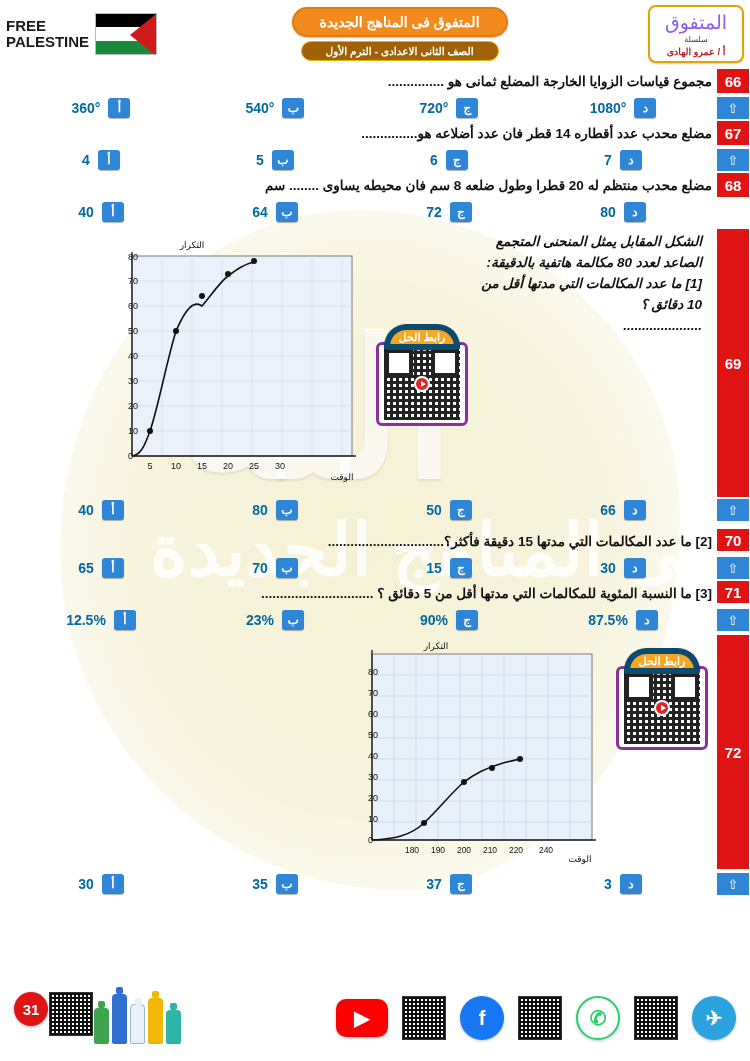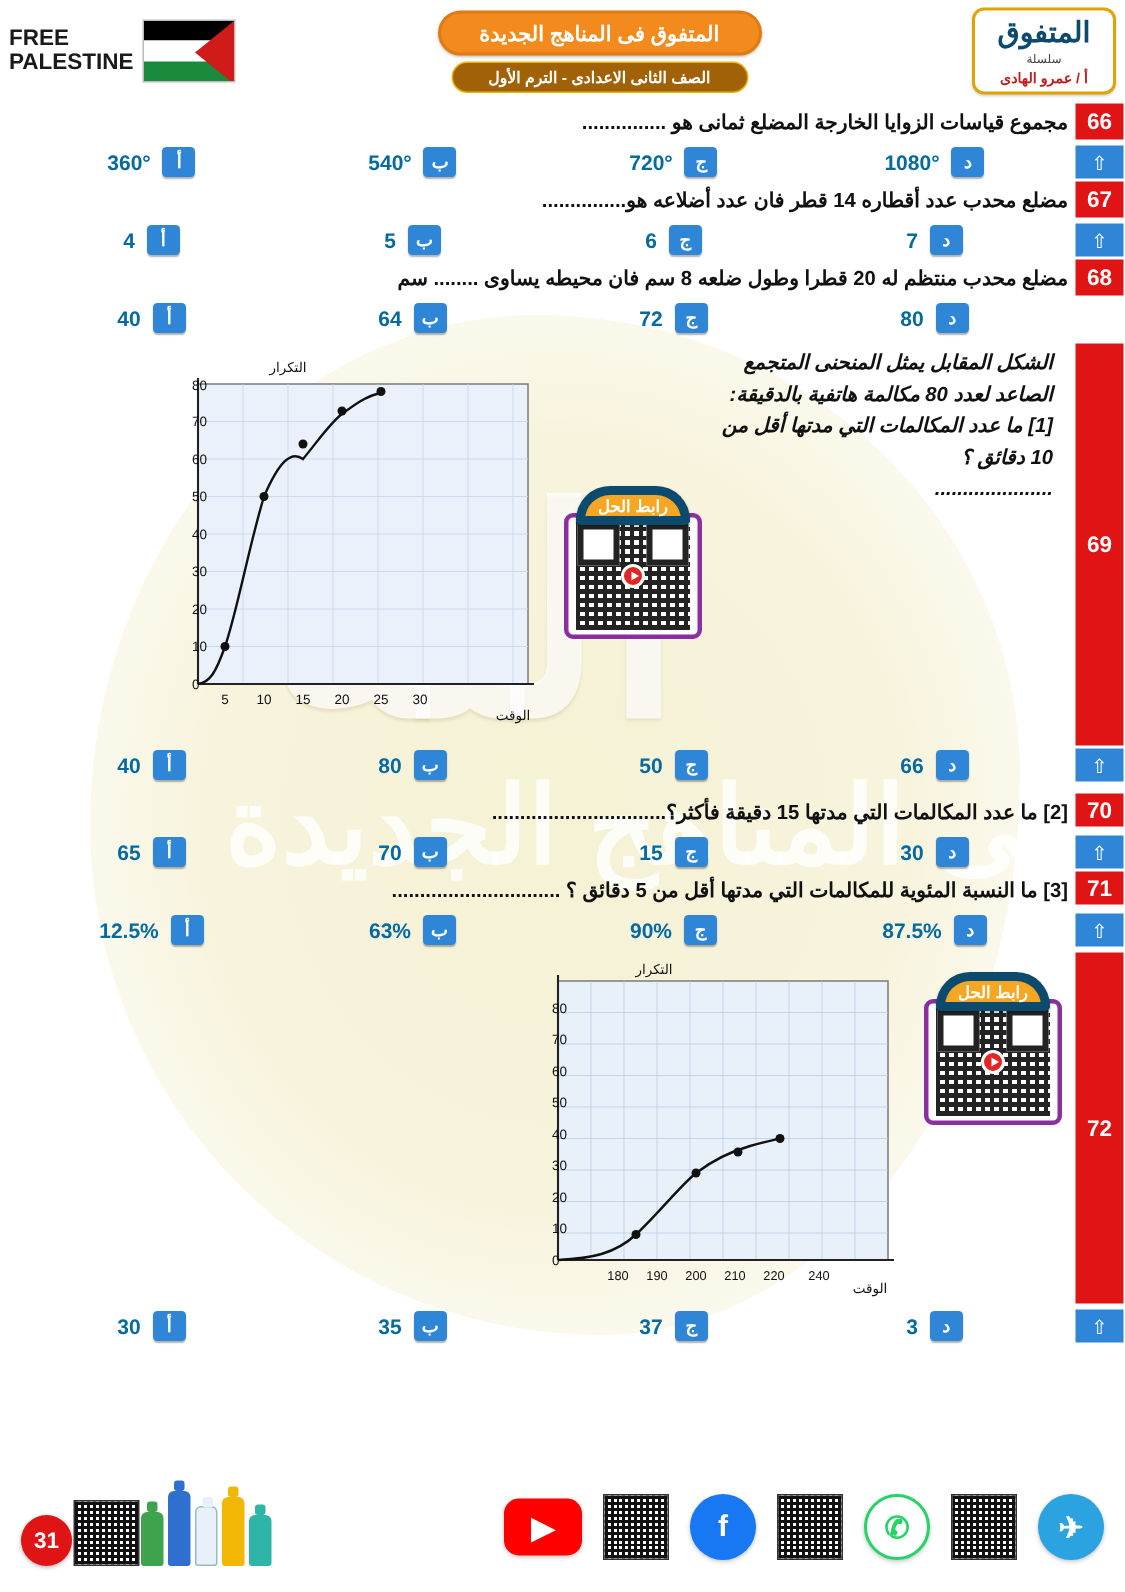--- a/index.html
+++ b/index.html
@@ -58,21 +58,21 @@
   }
   .logo-box {
     width: 96px; height: 58px;
     border: 2px solid #e0a400;
     border-radius: 8px;
     background:#fff;
     display:flex; flex-direction:column; align-items:center; justify-content:center;
     box-shadow: 0 1px 2px rgba(0,0,0,.2);
   }
   .logo-word {
-    font-size: 19px; font-weight:bold; color:#0c4a6e;
+    font-size: 19px; font-weight:normal; color:#8b5cf6;
     letter-spacing:-1px;
   }
   .logo-sub {
     font-size:8px; color:#444; margin-top:1px;
   }
   .logo-name {
     font-size:9.5px; color:#c02020; font-weight:bold; margin-top:2px;
   }
   .title-stack { display:flex; flex-direction:column; align-items:center; gap:4px; margin-right:6px;}
   .title-main {
@@ -497,21 +497,21 @@
         <div class="choice">
           <span class="cletter">د</span>
           <span class="ctext">87.5%</span>
         </div>
         <div class="choice">
           <span class="cletter">ج</span>
           <span class="ctext">90%</span>
         </div>
         <div class="choice">
           <span class="cletter">ب</span>
-          <span class="ctext">63%</span>
+          <span class="ctext">23%</span>
         </div>
         <div class="choice">
           <span class="cletter">أ</span>
           <span class="ctext">12.5%</span>
         </div>
       </div>
     </div>
 
     <div class="chart-block" style="height:240px;padding:2px 40px 0 8px;">
       <div class="tall-tag" style="top:2px;height:236px;">72</div>
@@ -609,21 +609,21 @@
   <div class="footer">
     <div class="social">
       <div class="sicon s-telegram">✈</div>
       <div class="qr-small"></div>
       <div class="sicon s-whatsapp">✆</div>
       <div class="qr-small"></div>
       <div class="sicon s-facebook">f</div>
       <div class="qr-small"></div>
       <div class="sicon s-youtube">▶</div>
     </div>
-    <div style="display:flex;align-items:flex-end;gap:1px;">
+    <div style="display:flex;align-items:flex-start;gap:1px;">
       <div class="bottle-art">
         <div class="bottle" style="height:34px;background:#2fb5a8;"></div>
         <div class="bottle" style="height:46px;background:#f2b705;"></div>
         <div class="bottle" style="height:40px;background:#e8f0fa;border:1px solid #9bb;"></div>
         <div class="bottle" style="height:50px;background:#2f6fd0;"></div>
         <div class="bottle" style="height:36px;background:#3fa34d;"></div>
       </div>
       <div class="qr-small"></div>
       <div class="page-num">31</div>
     </div>

